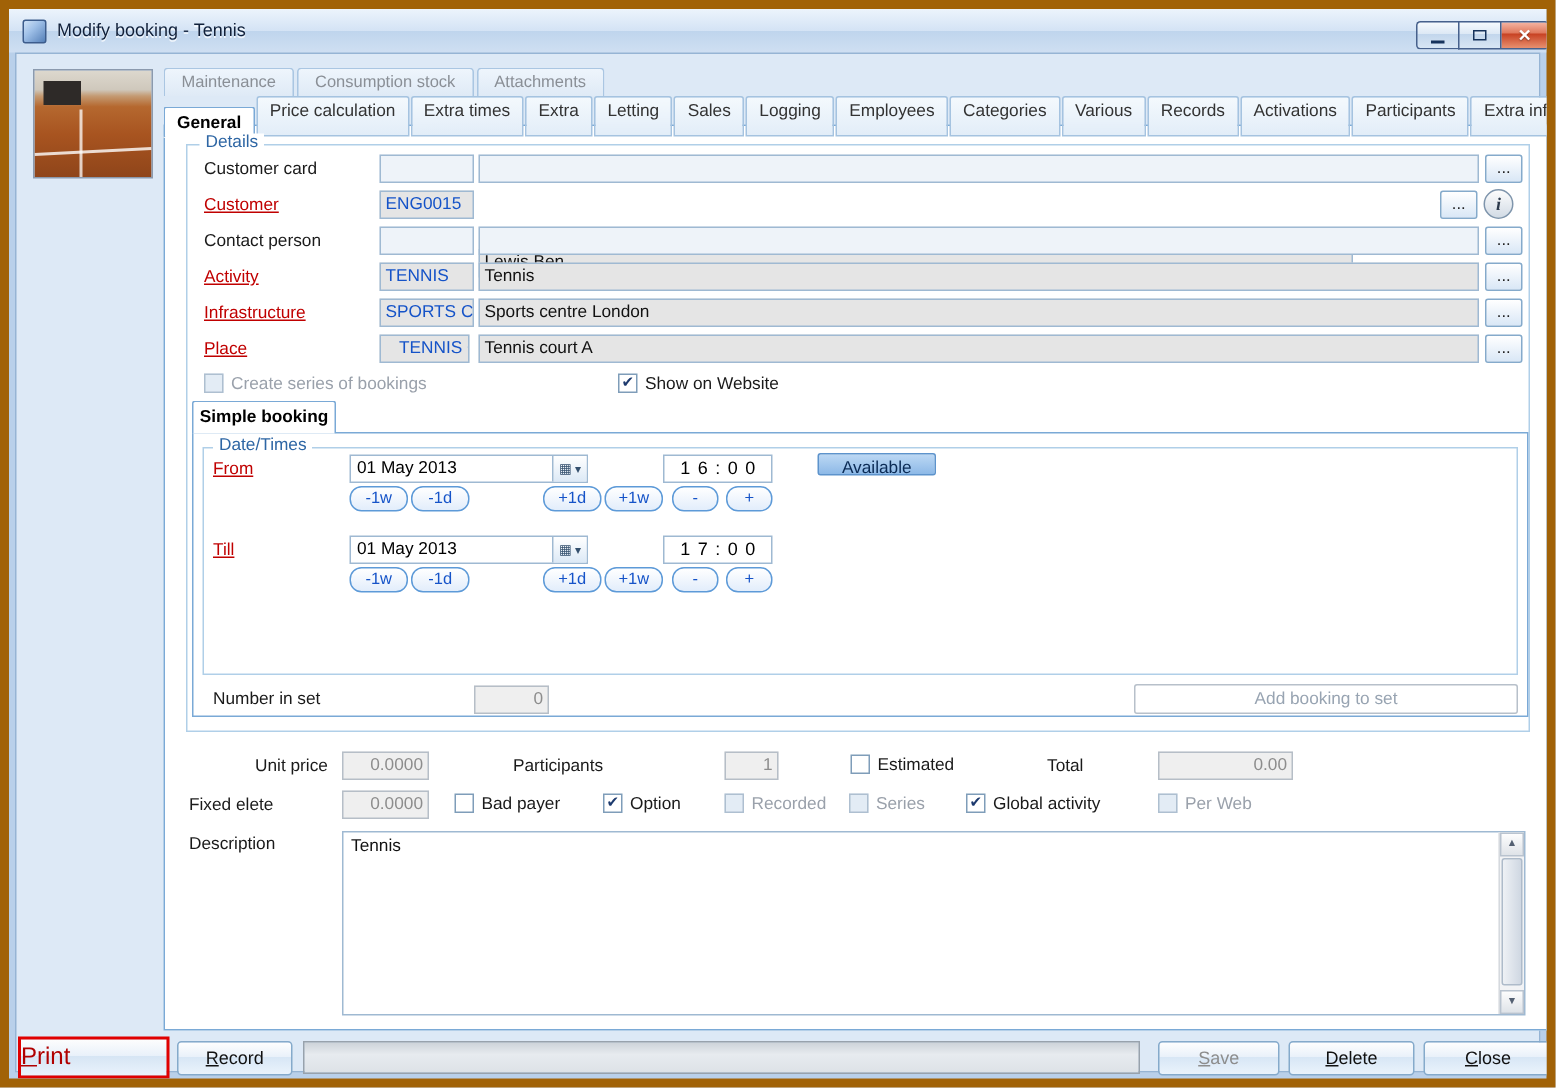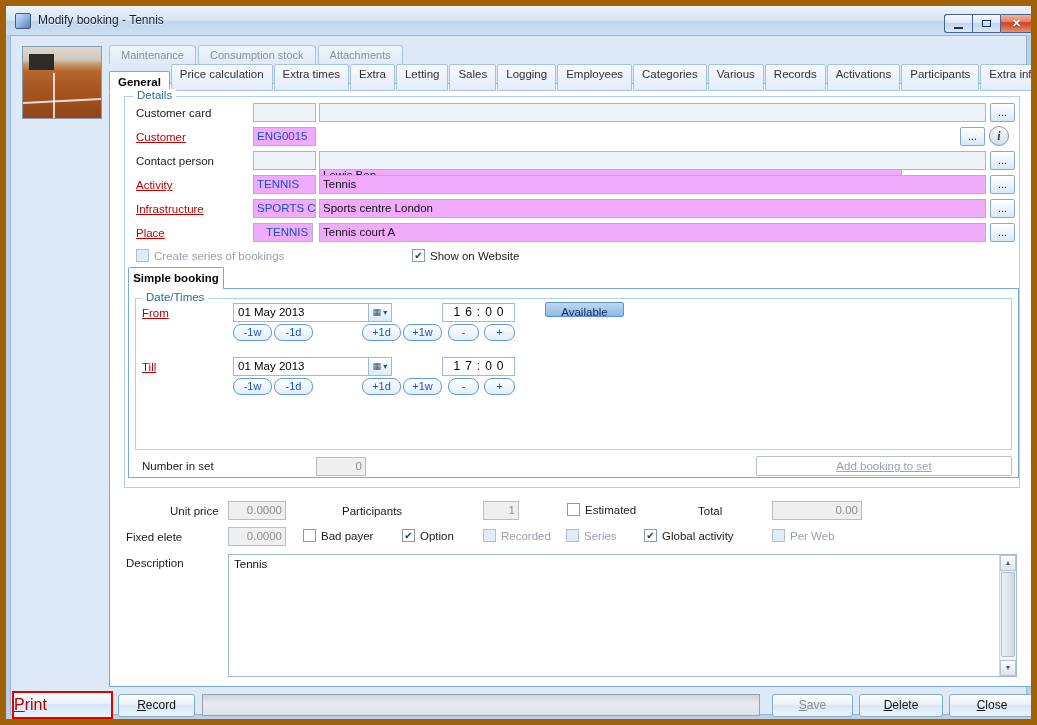--- a/index.html
+++ b/index.html
@@ -44,21 +44,21 @@
 
   
   .panel { position:absolute; left:103px; top:77px; width:923px; height:604px; background:#fff; border:1px solid #7aa9d6; z-index:1; }
 
   .grp { position:absolute; border:1px solid #b0cfe8; z-index:2; }
   .grp-legend { position:absolute; font-size:11.5px; color:#2e66a4; background:#fff; padding:0 4px; z-index:3; white-space:nowrap; }
 
   .lbl { position:absolute; font-size:11.5px; color:#1a1a1a; white-space:nowrap; z-index:3; }
   .lbl.req { color:#c00000; text-decoration:underline; cursor:pointer; }
 
-  .fld { position:absolute; background:#f0abfc; border:1px solid #9fb9d2; font-size:11.5px; color:#111;
+  .fld { position:absolute; background:#e5e5e5; border:1px solid #9fb9d2; font-size:11.5px; color:#111;
     padding:0 3px; line-height:17px; height:19px; overflow:hidden; white-space:nowrap; z-index:3; }
   .fld.code { color:#1553c8; }
   .fld.blank { background:#eef3f9; }
   .fld.dis { background:#efefef; border-color:#b6bec7; color:#8d8d8d; }
   .fld.num { text-align:right; }
 
   .btn-dots { position:absolute; width:25px; height:19px; border:1px solid #85aacb; border-radius:2px;
     background:linear-gradient(#ffffff,#d9e7f6); font-size:11px; line-height:16px; text-align:center; color:#222; cursor:pointer; z-index:3; }
   .btn-info { position:absolute; width:20px; height:20px; border-radius:50%; border:1px solid #7f95ac;
     background:linear-gradient(#fdfdfd,#d2dbe5); text-align:center; line-height:18px;
@@ -86,21 +86,21 @@
   .timefld { position:absolute; width:73px; height:19px; border:1px solid #9fb9d2; background:#fff;
     font-size:12px; line-height:17px; text-align:center; letter-spacing:5px; padding-left:5px; z-index:3; }
 
   .avail { position:absolute; width:79px; height:15px; border:1px solid #5d93cc; border-radius:2px;
     background:linear-gradient(#bcd8f4,#8db9e7); font-size:11.5px; line-height:19px; text-align:center; color:#0b2b55; cursor:pointer; z-index:3; }
 
   .sm { position:absolute; height:17px; border:1px solid #5d9ad8; border-radius:8px; background:linear-gradient(#ffffff,#e2edfb);
     color:#1553c8; font-size:11px; line-height:15px; text-align:center; cursor:pointer; z-index:3; }
 
   .addset { position:absolute; left:750px; top:450px; width:256px; height:20px; border:1px solid #b7c0ca; background:#fff;
-    color:#98a4b2; font-size:11.5px; line-height:18px; text-align:center; border-radius:2px; cursor:pointer; z-index:3;text-decoration:underline; }
+    color:#98a4b2; font-size:11.5px; line-height:18px; text-align:center; border-radius:2px; cursor:pointer; z-index:3; }
 
   
   .desc { position:absolute; left:222px; top:548px; width:789px; height:123px; background:#fff; border:1px solid #9fb9d2; z-index:3; }
   .desc-text { position:absolute; left:5px; top:3px; font-size:11.5px; color:#111; }
   .vscroll { position:absolute; top:0; right:0; width:17px; height:100%; background:#f2f3f5; border-left:1px solid #d5d9de; }
   .varrow { position:absolute; left:0; width:16px; height:16px; background:linear-gradient(#fdfdfd,#dfe3e8);
     border:1px solid #b9c3cf; text-align:center; font-size:7px; color:#546072; line-height:14px; cursor:pointer; }
   .vthumb { position:absolute; left:1px; top:17px; width:14px; height:85px; background:linear-gradient(90deg,#eef1f5,#cfd7e2);
     border:1px solid #aebbca; border-radius:2px; cursor:pointer; }
 

